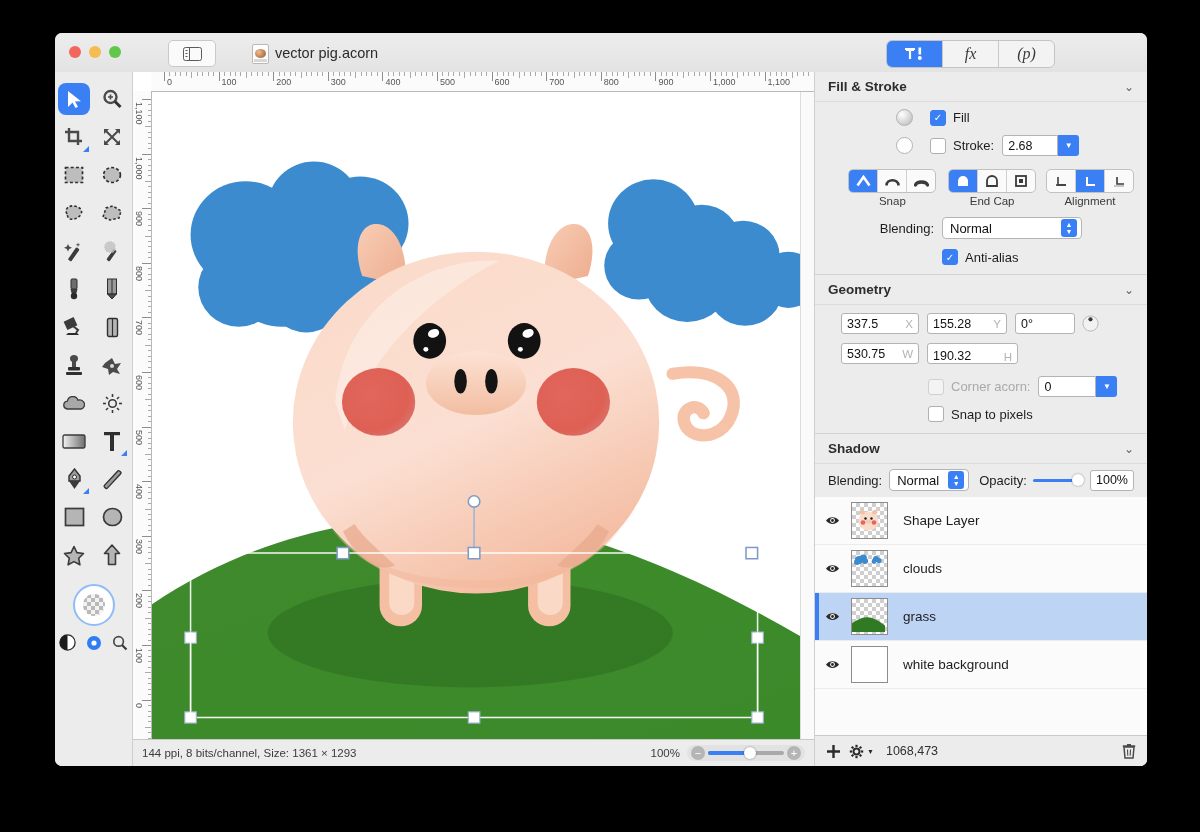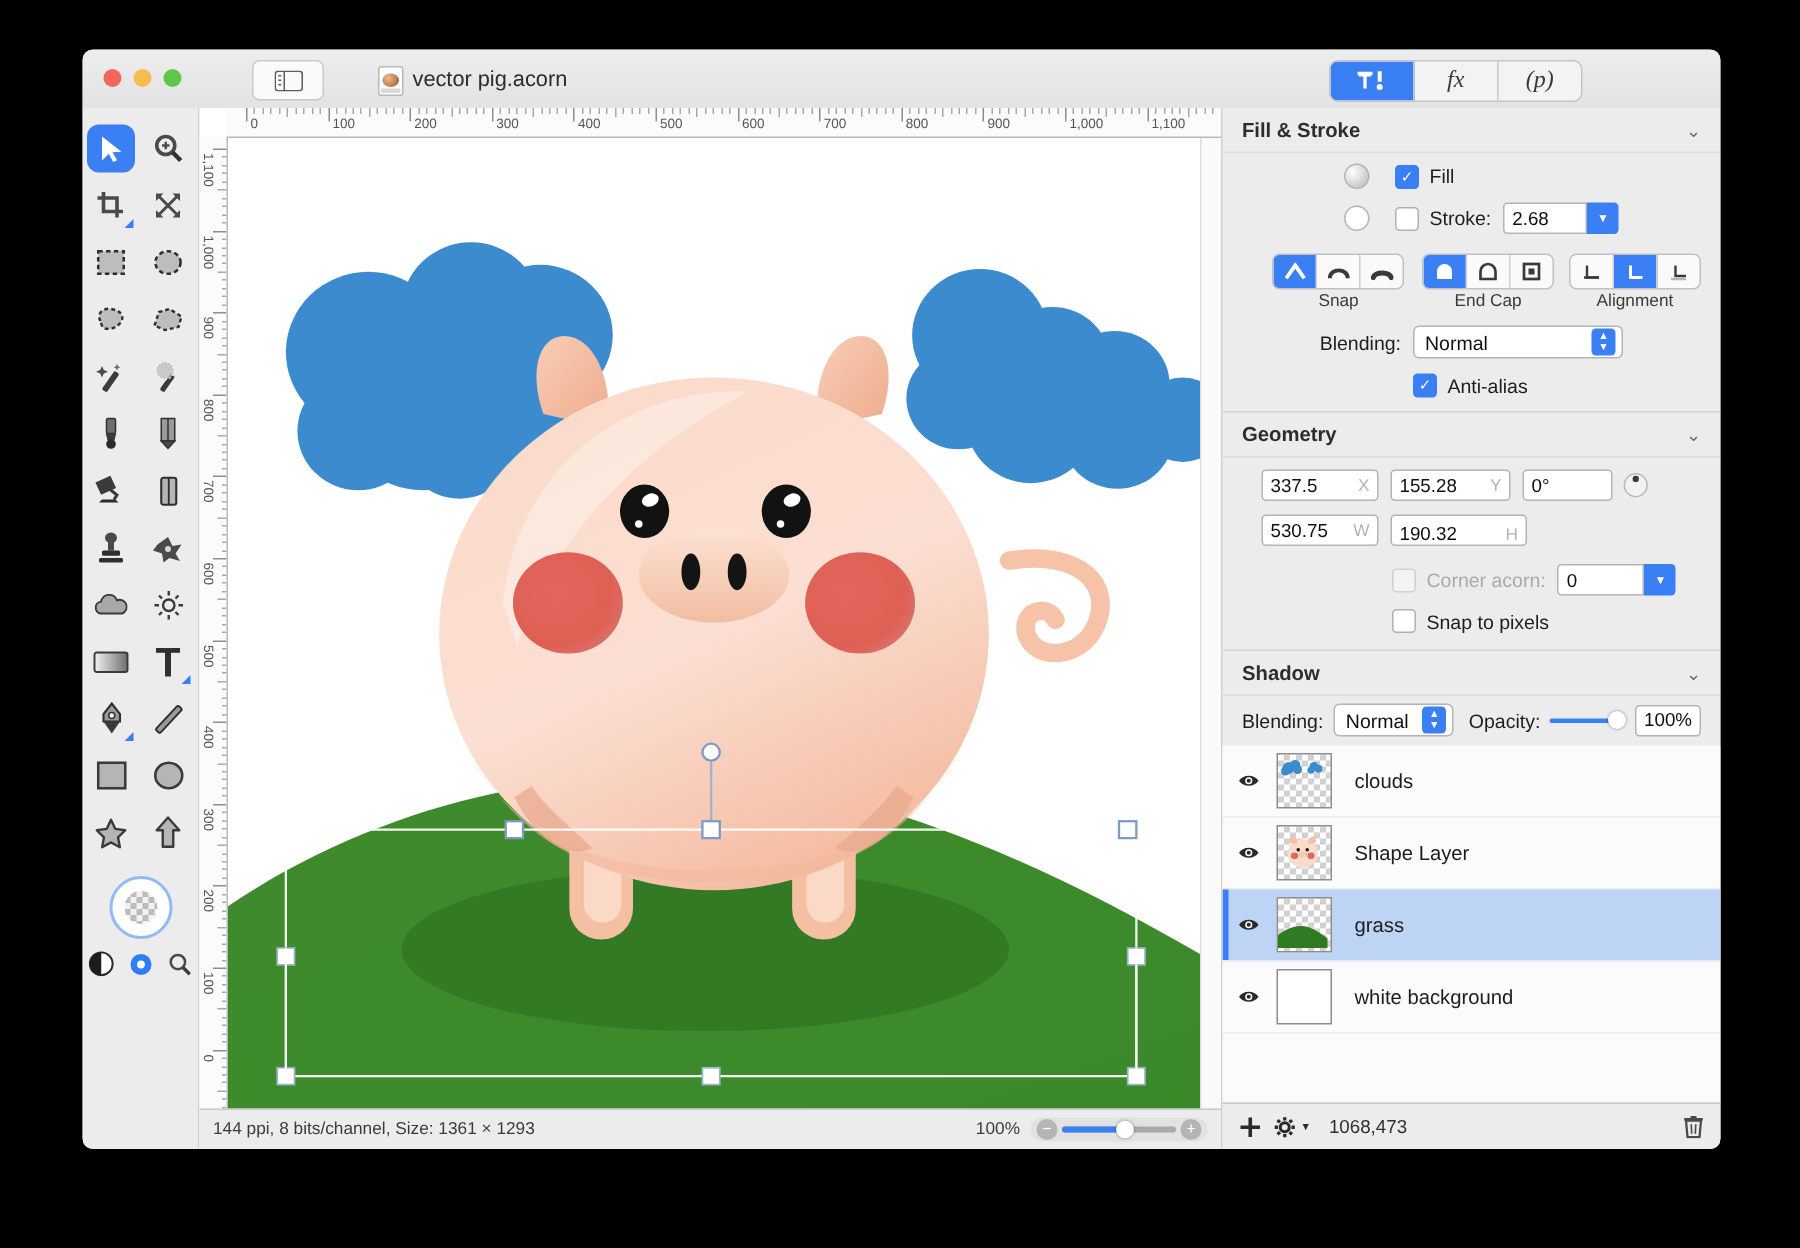--- a/index.html
+++ b/index.html
@@ -965,55 +965,55 @@
       <div class="layers">
 
         <div class="layer">
           <svg width="15" height="11" viewBox="0 0 15 11">
             <path d="M1 5.5 C 4 1 11 1 14 5.5 C 11 10 4 10 1 5.5 Z" fill="#2a2a2a"></path>
             <circle cx="7.5" cy="5.5" r="2.4" fill="#fff"></circle>
               <circle cx="7.5" cy="5.5" r="1.4" fill="#2a2a2a"></circle>
             </svg>
           <div class="thumb">
             <svg width="33" height="33" viewBox="0 0 33 33">
+              <ellipse cx="16.5" cy="18" rx="10" ry="9.5" fill="#fbdbca"></ellipse>
+              <path d="M8 11 C7 8 9 6 11 7 C12.5 8 13 10 12.6 11.6 Z" fill="#f4c0a4"></path>
+              <path d="M25 11 C26 8 24 6 22 7 C20.5 8 20 10 20.4 11.6 Z" fill="#f4c0a4"></path>
+              <ellipse cx="11" cy="19.5" rx="2.4" ry="2.2" fill="#e2675e"></ellipse>
+              <ellipse cx="22" cy="19.5" rx="2.4" ry="2.2" fill="#e2675e"></ellipse>
+              <ellipse cx="16.5" cy="18.6" rx="3" ry="2" fill="#f6c9b2"></ellipse>
+              <circle cx="13.5" cy="15.5" r="1.2" fill="#1c1c1c"></circle>
+              <circle cx="19.5" cy="15.5" r="1.2" fill="#1c1c1c"></circle>
+              </svg>
+          </div>
+          <div class="lname">Shape Layer</div>
+        </div>
+
+        <div class="layer">
+          <svg width="15" height="11" viewBox="0 0 15 11">
+            <path d="M1 5.5 C 4 1 11 1 14 5.5 C 11 10 4 10 1 5.5 Z" fill="#2a2a2a"></path>
+            <circle cx="7.5" cy="5.5" r="2.4" fill="#fff"></circle>
+              <circle cx="7.5" cy="5.5" r="1.4" fill="#2a2a2a"></circle>
+            </svg>
+          <div class="thumb">
+            <svg width="33" height="33" viewBox="0 0 33 33">
               <g fill="#3b8bce">
                   <circle cx="7" cy="9" r="4"></circle>
                   <circle cx="11.5" cy="7" r="3.4"></circle>
               <circle cx="13" cy="10" r="3"></circle>
                   <circle cx="5" cy="11" r="3"></circle>
                 </g>
               <g fill="#3b8bce">
                   <circle cx="24" cy="8" r="3"></circle>
                   <circle cx="27" cy="9.5" r="2.6"></circle>
               <circle cx="22" cy="10.5" r="2.4"></circle>
                 </g>
               </svg>
           </div>
           <div class="lname">clouds</div>
-        </div>
-
-        <div class="layer">
-          <svg width="15" height="11" viewBox="0 0 15 11">
-            <path d="M1 5.5 C 4 1 11 1 14 5.5 C 11 10 4 10 1 5.5 Z" fill="#2a2a2a"></path>
-            <circle cx="7.5" cy="5.5" r="2.4" fill="#fff"></circle>
-              <circle cx="7.5" cy="5.5" r="1.4" fill="#2a2a2a"></circle>
-            </svg>
-          <div class="thumb">
-            <svg width="33" height="33" viewBox="0 0 33 33">
-              <ellipse cx="16.5" cy="18" rx="10" ry="9.5" fill="#fbdbca"></ellipse>
-              <path d="M8 11 C7 8 9 6 11 7 C12.5 8 13 10 12.6 11.6 Z" fill="#f4c0a4"></path>
-              <path d="M25 11 C26 8 24 6 22 7 C20.5 8 20 10 20.4 11.6 Z" fill="#f4c0a4"></path>
-              <ellipse cx="11" cy="19.5" rx="2.4" ry="2.2" fill="#e2675e"></ellipse>
-              <ellipse cx="22" cy="19.5" rx="2.4" ry="2.2" fill="#e2675e"></ellipse>
-              <ellipse cx="16.5" cy="18.6" rx="3" ry="2" fill="#f6c9b2"></ellipse>
-              <circle cx="13.5" cy="15.5" r="1.2" fill="#1c1c1c"></circle>
-              <circle cx="19.5" cy="15.5" r="1.2" fill="#1c1c1c"></circle>
-              </svg>
-          </div>
-          <div class="lname">Shape Layer</div>
         </div>
 
         <div class="layer active">
           <svg width="15" height="11" viewBox="0 0 15 11">
             <path d="M1 5.5 C 4 1 11 1 14 5.5 C 11 10 4 10 1 5.5 Z" fill="#2a2a2a"></path>
             <circle cx="7.5" cy="5.5" r="2.4" fill="#fff"></circle>
               <circle cx="7.5" cy="5.5" r="1.4" fill="#2a2a2a"></circle>
             </svg>
           <div class="thumb">
             <svg width="33" height="33" viewBox="0 0 33 33">

